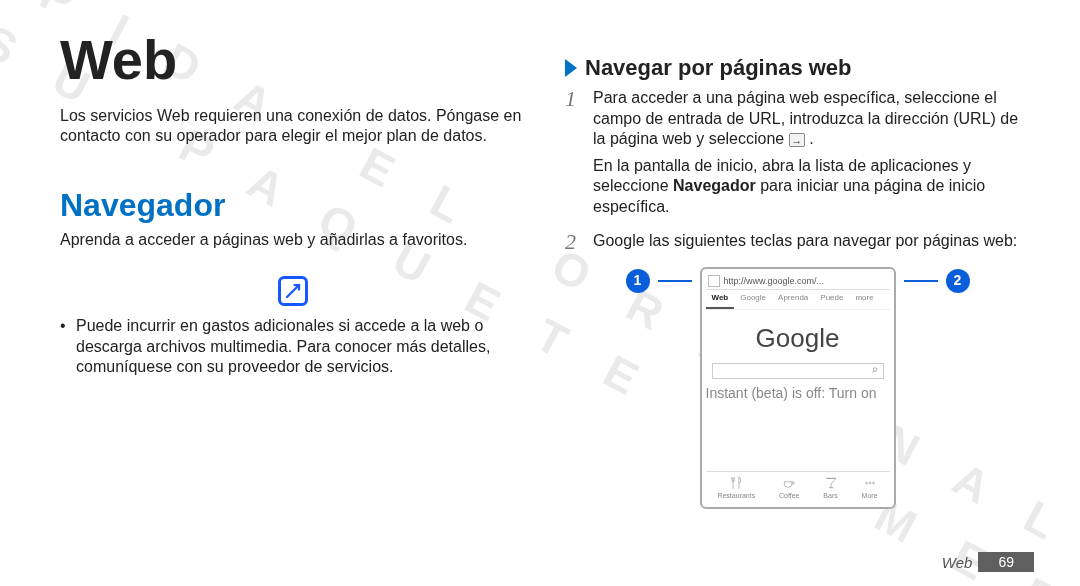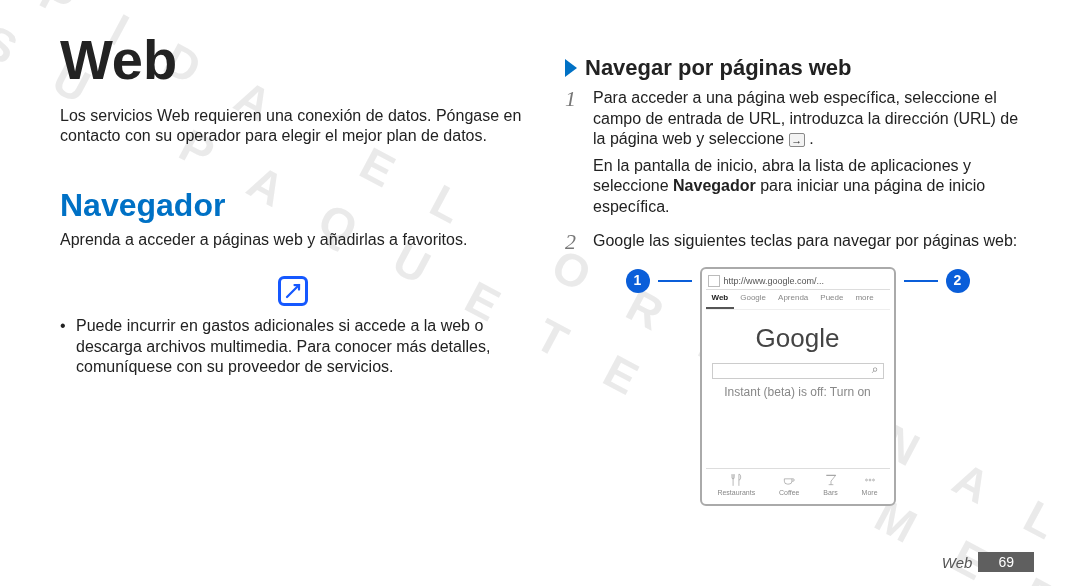--- a/index.html
+++ b/index.html
@@ -197,21 +197,21 @@
     position: relative;
   }
   .search::after {
     content: "⌕";
     position: absolute;
     right: 4px;
     top: -2px;
     font-size: 12px;
     color: #888;
   }
-  .instant { font-size: 12px; text-align: center; color: #888; margin-bottom: 68px; }
+  .instant { font-size: 14px; color: #888; margin-bottom: 68px; }
   .appbar {
     display: flex;
     justify-content: space-around;
     border-top: 1px solid #ddd;
     padding-top: 4px;
     font-size: 7px;
     color: #888;
     text-align: center;
   }
   .appbar .ai { display: flex; flex-direction: column; align-items: center; gap: 2px; }

